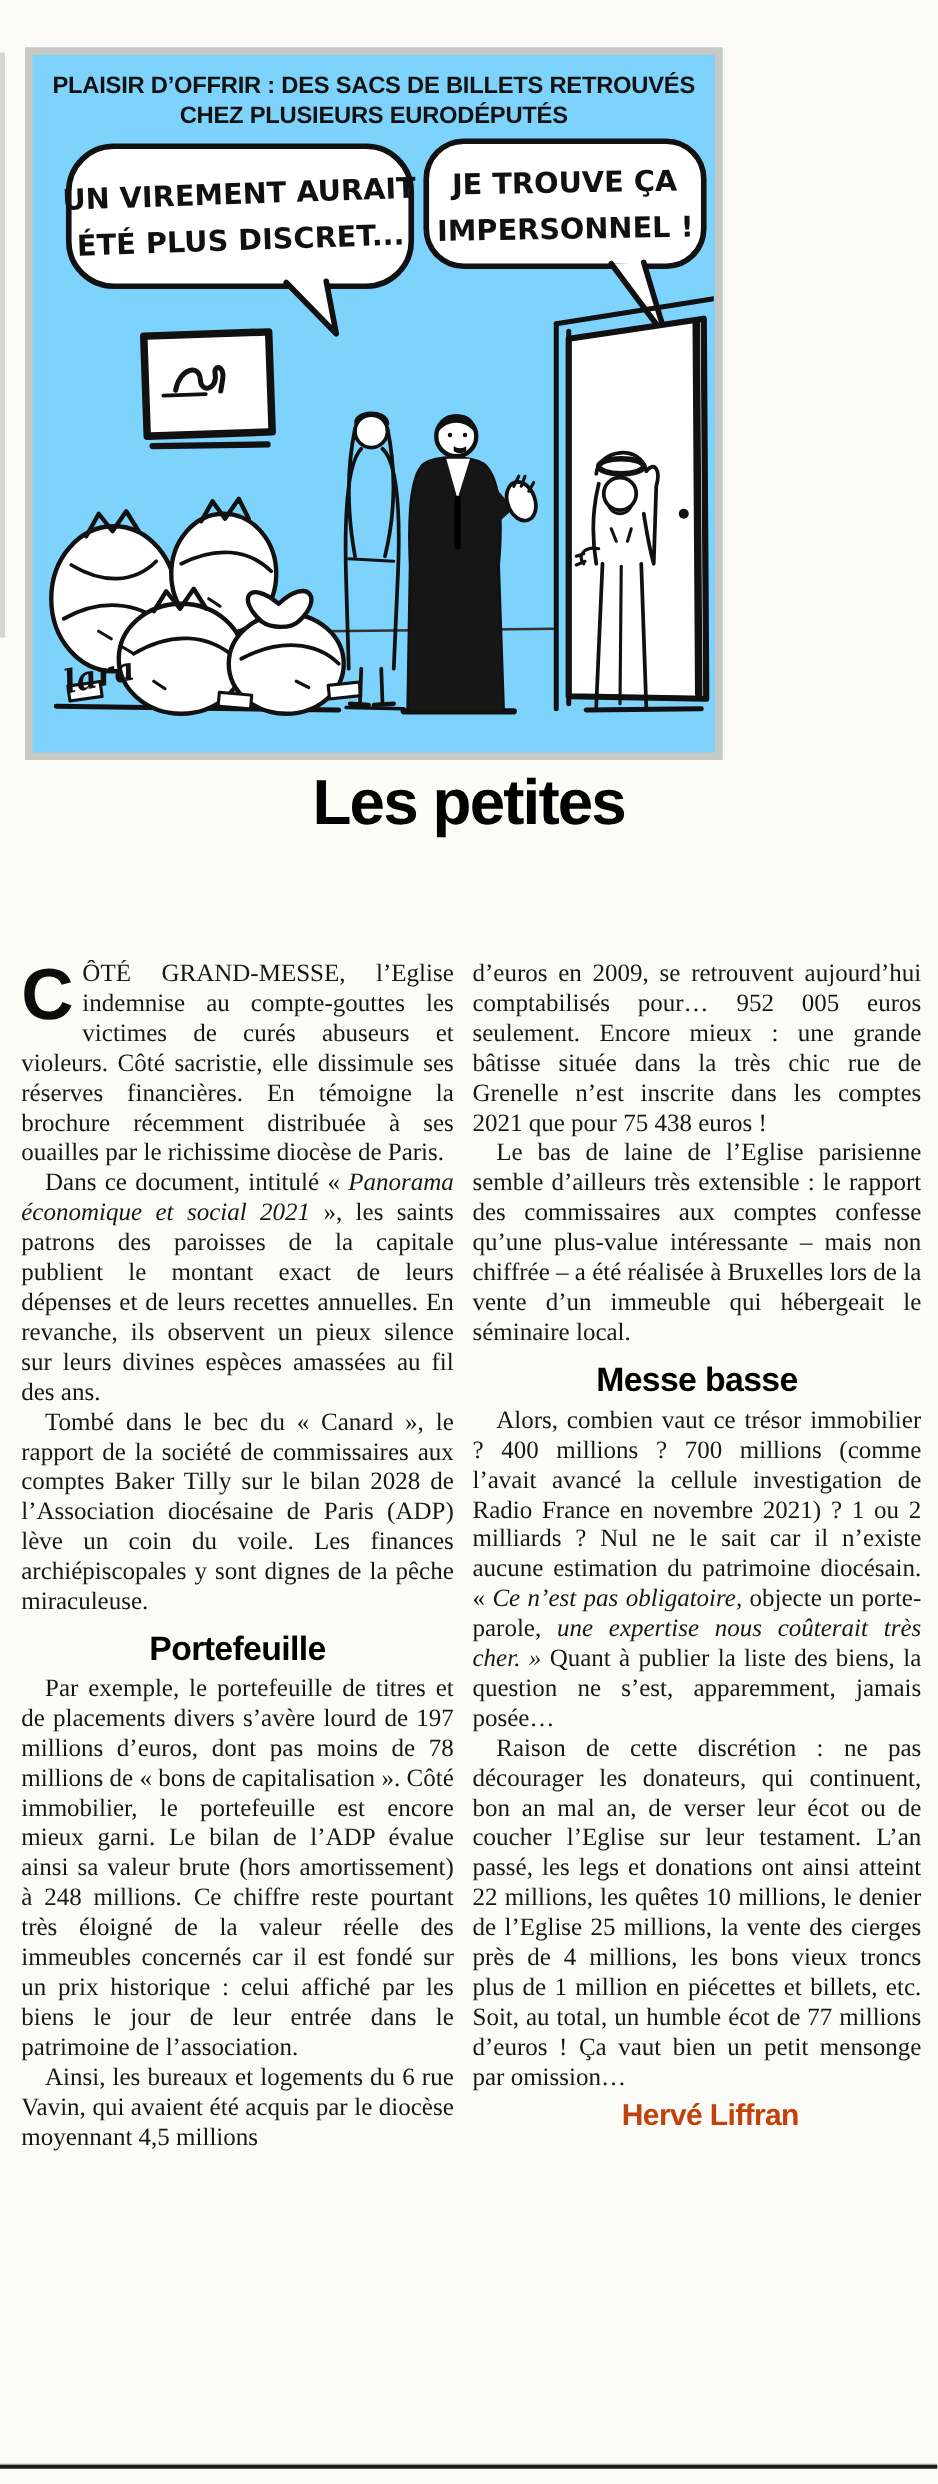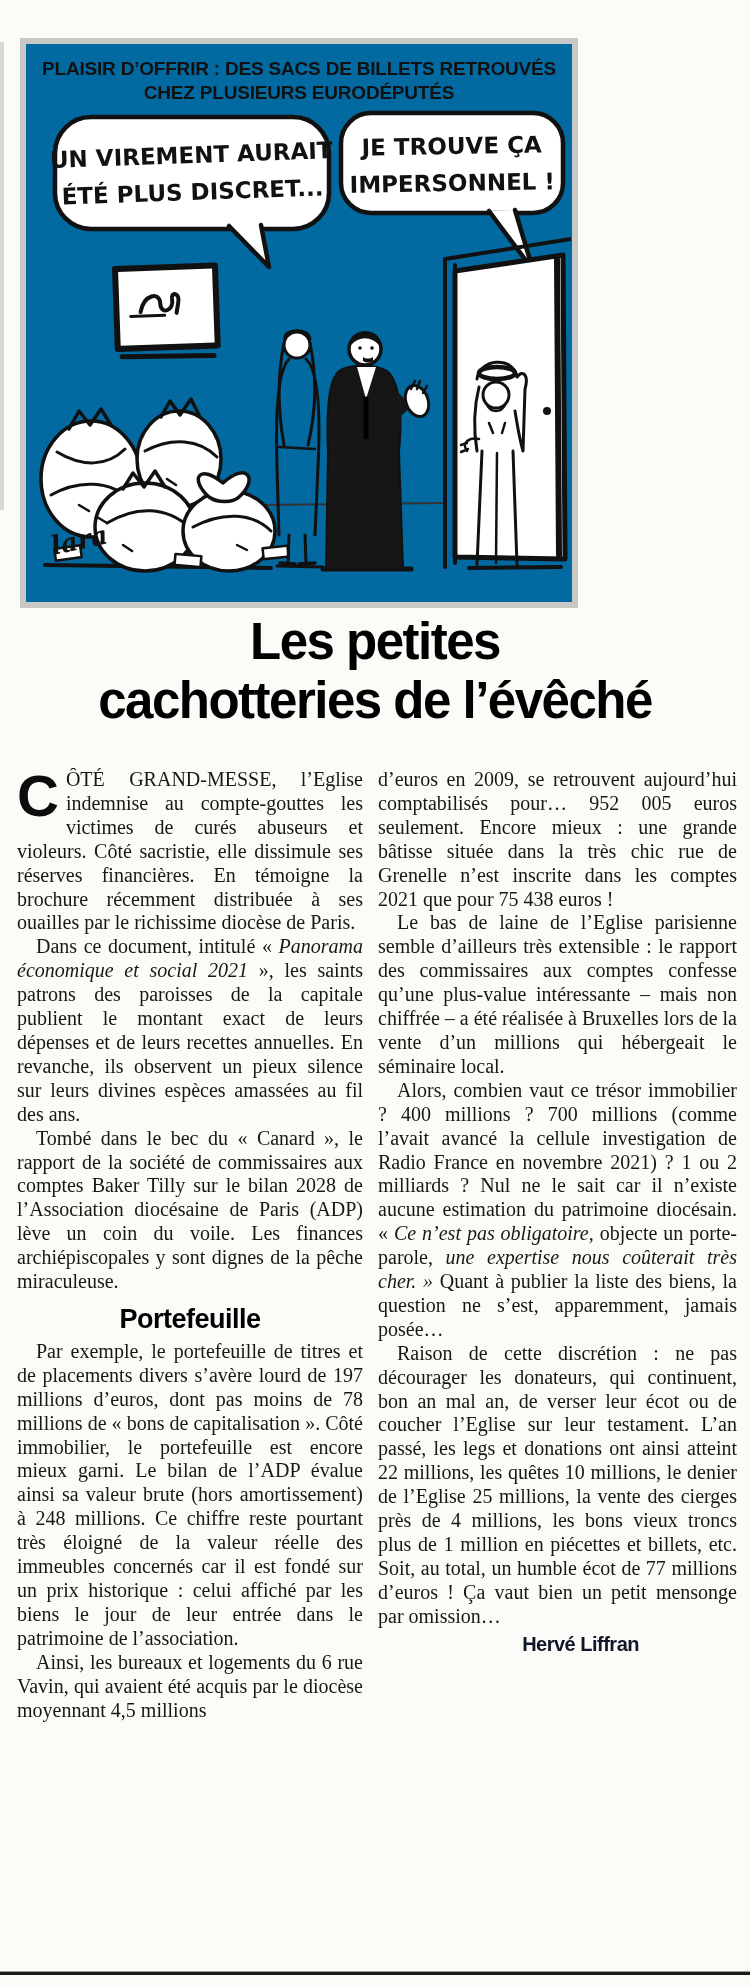--- a/index.html
+++ b/index.html
@@ -7,21 +7,21 @@
     width:750px;height:1987px;position:relative;
     background:#fbfbf8;color:#181715;
     font-family:"Liberation Serif",serif;
     overflow:hidden;
   }
   .edge-strip{position:absolute;left:0;top:42px;width:4px;height:468px;background:#d6d6d3;}
 
   
   .cartoon-box{
     position:absolute;left:20px;top:38px;width:558px;height:570px;
-    border:6px solid #c8c8c5;background:#0369a1;box-sizing:border-box;
+    border:6px solid #c8c8c5;background:#7dd3fc;box-sizing:border-box;
   }
   .kicker{
     margin-top:13px;text-align:center;
     font-family:"Liberation Sans",sans-serif;font-weight:bold;
     font-size:19px;line-height:24px;letter-spacing:-0.2px;color:#111;
   }
   .cartoon-svg{display:block;margin:2px auto 0 auto;}
 
   
   .headline{
@@ -48,21 +48,21 @@
     float:left;font-family:"Liberation Sans",sans-serif;font-weight:900;
     font-size:58px;line-height:45px;margin:5px 7px 0 0;color:#0c0c0c;
   }
   .subhead{
     font-family:"Liberation Sans",sans-serif;font-weight:900;
     font-size:27px;line-height:30px;text-align:center;color:#000;
     margin:10px 0 6px 0;letter-spacing:-0.5px;
   }
   .byline{
     font-family:"Liberation Sans",sans-serif;font-weight:900;
-    font-size:20px;text-align:right;padding-right:98px;margin-top:4px;color:#0f172a;
+    font-size:24px;text-align:right;padding-right:98px;margin-top:4px;color:#c2410c;
     letter-spacing:-0.5px;
   }
 
   .bottom-rule{
     position:absolute;top:1971px;left:0;width:750px;height:0;
     border-top:1px solid #9a9a97;border-bottom:3px solid #1b1b19;
   }
 </style>
 </head>
 <body>
@@ -168,36 +168,38 @@
       <path d="M452 332 C442 330 434 336 440 344 M440 336 l-6 2 M441 342 l-7 3" stroke-width="2.5"></path>
       <path d="M462 316 l4 10 M478 316 l-3 10" stroke-width="2.5"></path>
     </g>
 
     <text x="26" y="448" font-family="DejaVu Serif, serif" font-style="italic" font-weight="bold" font-size="26" fill="#111" stroke="none" transform="rotate(-12 26 448)">lara</text>
   </svg>
 </div>
 
 <div class="headline">
   <div>Les petites</div>
-  <div>cachotteries de l’évêché</div>
 </div>
 
 <div class="article">
   <div class="col col-0">
       <p class="body-p noindent"><span class="dropcap">C</span><span>ÔTÉ GRAND-MESSE, l’Eglise indemnise au compte-gouttes les victimes de curés abuseurs et violeurs. Côté sacristie, elle dissimule ses réserves financières. En témoigne la brochure récemment distribuée à ses ouailles par le richissime diocèse de Paris.</span></p>
       <p class="body-p"><span>Dans ce document, intitulé « </span><em>Panorama économique et social 2021</em><span> », les saints patrons des paroisses de la capitale publient le montant exact de leurs dépenses et de leurs recettes annuelles. En revanche, ils observent un pieux silence sur leurs divines espèces amassées au fil des ans.</span></p>
       <p class="body-p"><span>Tombé dans le bec du « Canard », le rapport de la société de commissaires aux comptes Baker Tilly sur le bilan 2028 de l’Association diocésaine de Paris (ADP) lève un coin du voile. Les finances archiépiscopales y sont dignes de la pêche miraculeuse.</span></p>
       <div class="subhead">
         <div>Portefeuille</div>
       </div>
       <p class="body-p"><span>Par exemple, le portefeuille de titres et de placements divers s’avère lourd de 197 millions d’euros, dont pas moins de 78 millions de « bons de capitalisation ». Côté immobilier, le portefeuille est encore mieux garni. Le bilan de l’ADP évalue ainsi sa valeur brute (hors amortissement) à 248 millions. Ce chiffre reste pourtant très éloigné de la valeur réelle des immeubles concernés car il est fondé sur un prix historique : celui affiché par les biens le jour de leur entrée dans le patrimoine de l’association.</span></p>
       <p class="body-p"><span>Ainsi, les bureaux et logements du 6 rue Vavin, qui avaient été acquis par le diocèse moyennant 4,5 millions</span></p>
     </div>
   <div class="col col-1">
       <p class="body-p noindent"><span>d’euros en 2009, se retrouvent aujourd’hui comptabilisés pour… 952 005 euros seulement. Encore mieux : une grande bâtisse située dans la très chic rue de Grenelle n’est inscrite dans les comptes 2021 que pour 75 438 euros !</span></p>
-      <p class="body-p"><span>Le bas de laine de l’Eglise parisienne semble d’ailleurs très extensible : le rapport des commissaires aux comptes confesse qu’une plus-value intéressante – mais non chiffrée – a été réalisée à Bruxelles lors de la vente d’un millions qui hébergeait le séminaire local.</span></p>
+      <p class="body-p"><span>Le bas de laine de l’Eglise parisienne semble d’ailleurs très extensible : le rapport des commissaires aux comptes confesse qu’une plus-value intéressante – mais non chiffrée – a été réalisée à Bruxelles lors de la vente d’un immeuble qui hébergeait le séminaire local.</span></p>
+      <div class="subhead">
+        <div>Messe basse</div>
+      </div>
       <p class="body-p"><span>Alors, combien vaut ce trésor immobilier ? 400 millions ? 700 millions (comme l’avait avancé la cellule investigation de Radio France en novembre 2021) ? 1 ou 2 milliards ? Nul ne le sait car il n’existe aucune estimation du patrimoine diocésain. « </span><em>Ce n’est pas obligatoire,</em><span> objecte un porte-parole, </span><em>une expertise nous coûterait très cher. »</em><span> Quant à publier la liste des biens, la question ne s’est, apparemment, jamais posée…</span></p>
       <p class="body-p"><span>Raison de cette discrétion : ne pas décourager les donateurs, qui continuent, bon an mal an, de verser leur écot ou de coucher l’Eglise sur leur testament. L’an passé, les legs et donations ont ainsi atteint 22 millions, les quêtes 10 millions, le denier de l’Eglise 25 millions, la vente des cierges près de 4 millions, les bons vieux troncs plus de 1 million en piécettes et billets, etc. Soit, au total, un humble écot de 77 millions d’euros ! Ça vaut bien un petit mensonge par omission…</span></p>
       <div class="byline">Hervé Liffran</div>
     </div>
 </div>
 
 <div class="bottom-rule"></div>
 
 </body></html>

